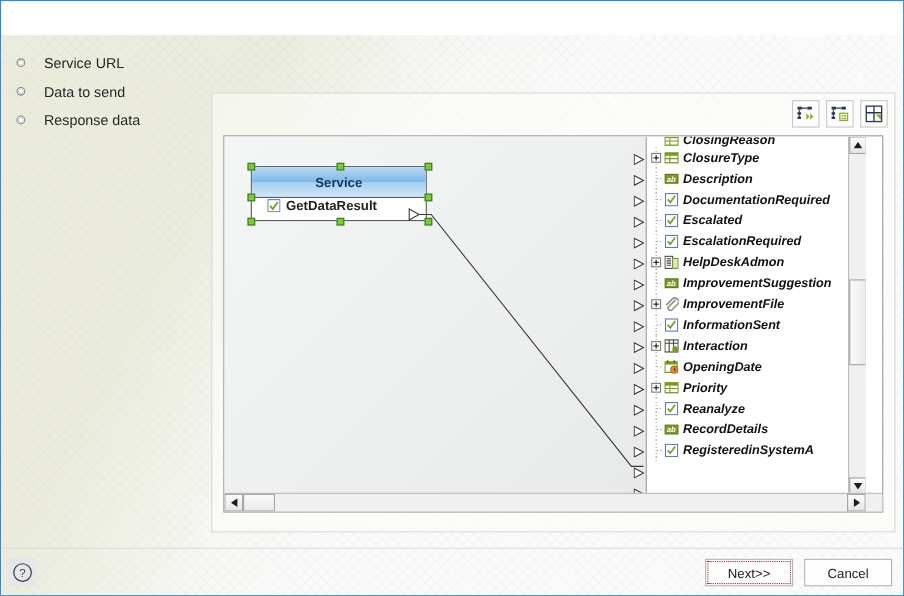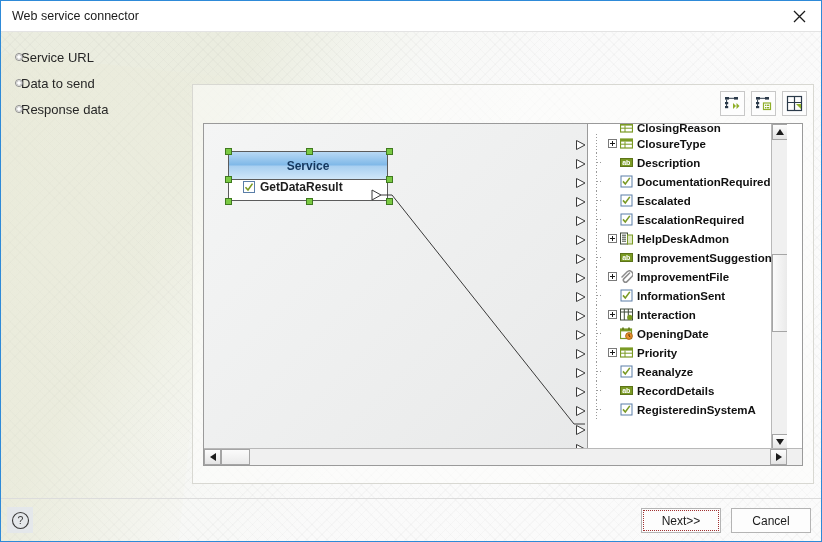--- a/index.html
+++ b/index.html
@@ -67,21 +67,21 @@
     pointer-events:none;
   }
 
   
   #sidebar {
     position:absolute; left:0px; top:12px; width:180px;
     z-index:3;
   }
   .side-item {
     position:relative;
-    height:26px; padding-left:20px;
+    height:26px; padding-left:39px;
     display:flex; align-items:center;
     font-size:13px; color:#262626;
     cursor:pointer;
     white-space:nowrap;
   }
   .side-bullet {
     position:absolute; left:14px; top:50%; margin-top:-4px;
     width:8px; height:8px; border-radius:50%;
     border:1px solid #8a8a8a;
     background:radial-gradient(circle at 50% 50%, #ffffff 0 35%, #bdbdbd 45%, #ffffff 70%);
@@ -158,24 +158,25 @@
   #tree-panel {
     position:absolute; left:383px; top:0px; width:200px; height:326px;
     background:#ffffff;
     border-left:1px solid #9a9a9a;
     overflow:hidden;
   }
   .tree-row {
     position:relative;
     height:19px;
     display:flex; align-items:center;
-    padding-left:20px;
+    padding-left:4px;
     font-size:11.5px; color:#101010; font-weight:bold;
     white-space:nowrap;
     cursor:pointer;
+    font-style:italic;
   }
   .tree-row.clipped { height:10px; overflow:hidden; align-items:flex-end; }
   .row-guide {
     position:absolute; left:8px; top:0; width:1px; height:19px;
     background:repeating-linear-gradient(180deg,#9a9a9a 0 1px, transparent 1px 3px);
   }
   .row-dash {
     position:absolute; left:9px; top:9px; width:5px; height:1px;
     background:repeating-linear-gradient(90deg,#9a9a9a 0 1px, transparent 1px 3px);
   }
@@ -270,28 +271,20 @@
     display:flex; align-items:center; justify-content:center;
     cursor:pointer;
   }
   .wbtn.focus { outline:1px dotted #a03030; outline-offset:-3px; }
 </style>
 </head>
 <body>
 
 <div id="window">
 
-  <div id="titlebar">
-    <div id="title-text">Web service connector</div>
-    <div id="close-btn">
-      <svg width="13" height="13" viewBox="0 0 13 13">
-        <path d="M1 1 L12 12 M12 1 L1 12" stroke="#1b1b1b" stroke-width="1.3" fill="none"></path>
-      </svg>
-    </div>
-  </div>
 
   <div id="bodyarea">
 
     <div id="sidebar">
       <div class="side-item">
         <span class="side-bullet"></span>
         <span>Service URL</span>
       </div>
       <div class="side-item">
         <span class="side-bullet"></span>

